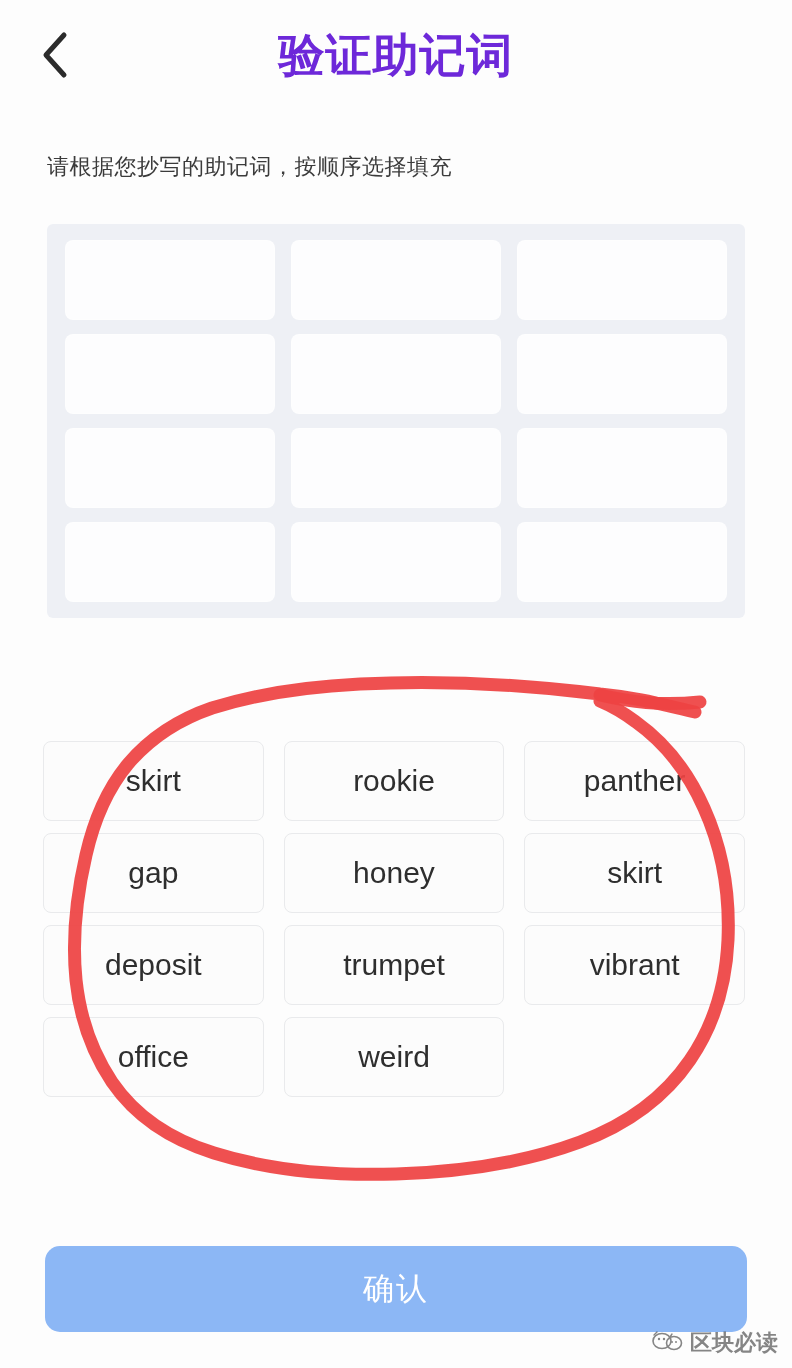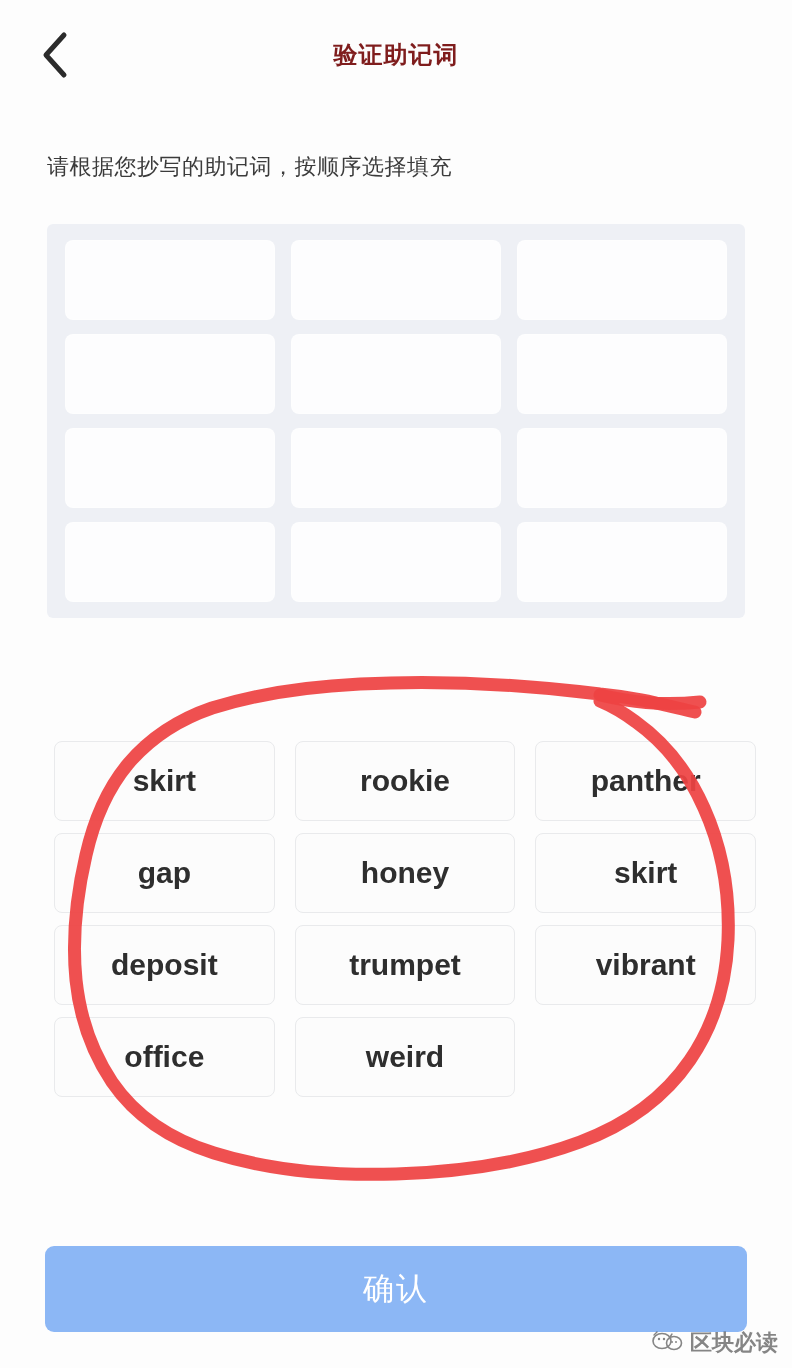--- a/index.html
+++ b/index.html
@@ -34,23 +34,23 @@
     align-items: center;
     justify-content: center;
     cursor: pointer;
   }
   .back-btn svg { display: block; }
   .page-title {
     position: absolute;
     left: 0; right: 0;
     top: 32px;
     text-align: center;
-    font-size: 24px;
+    font-size: 46px;
     font-weight: 700;
-    color: #7f1d1d;
+    color: #6d28d9;
     letter-spacing: 1px;
     line-height: 46px;
   }
 
   
   .subtitle {
     position: absolute;
     left: 47px;
     top: 146px;
     font-size: 22px;
@@ -77,27 +77,26 @@
   }
   .slot {
     background: #fdfdfe;
     border-radius: 7px;
     box-shadow: 0 0 0 1px rgba(255,255,255,0.9);
   }
 
   
   .word-grid {
     position: absolute;
-    left: 54px;
+    left: 43px;
     top: 741px;
     width: 702px;
     display: grid;
     grid-template-columns: repeat(3, 1fr);
     gap: 12px 20px;
-    font-weight: bold;
   }
   .chip {
     height: 80px;
     background: #fcfcfc;
     border: 1px solid #e9eaec;
     border-radius: 8px;
     display: flex;
     align-items: center;
     justify-content: center;
     font-size: 30px;
@@ -119,21 +118,21 @@
 
   
   .confirm-btn {
     position: absolute;
     left: 45px;
     top: 1246px;
     width: 702px;
     height: 86px;
     background: #8cb7f5;
     border: none;
-    border-radius: 9px;
+    border-radius: 15px;
     color: #ffffff;
     font-size: 31px;
     font-family: "Liberation Sans", "DejaVu Sans", sans-serif;
     letter-spacing: 2px;
     cursor: pointer;
   }
 
   
   .watermark {
     position: absolute;

